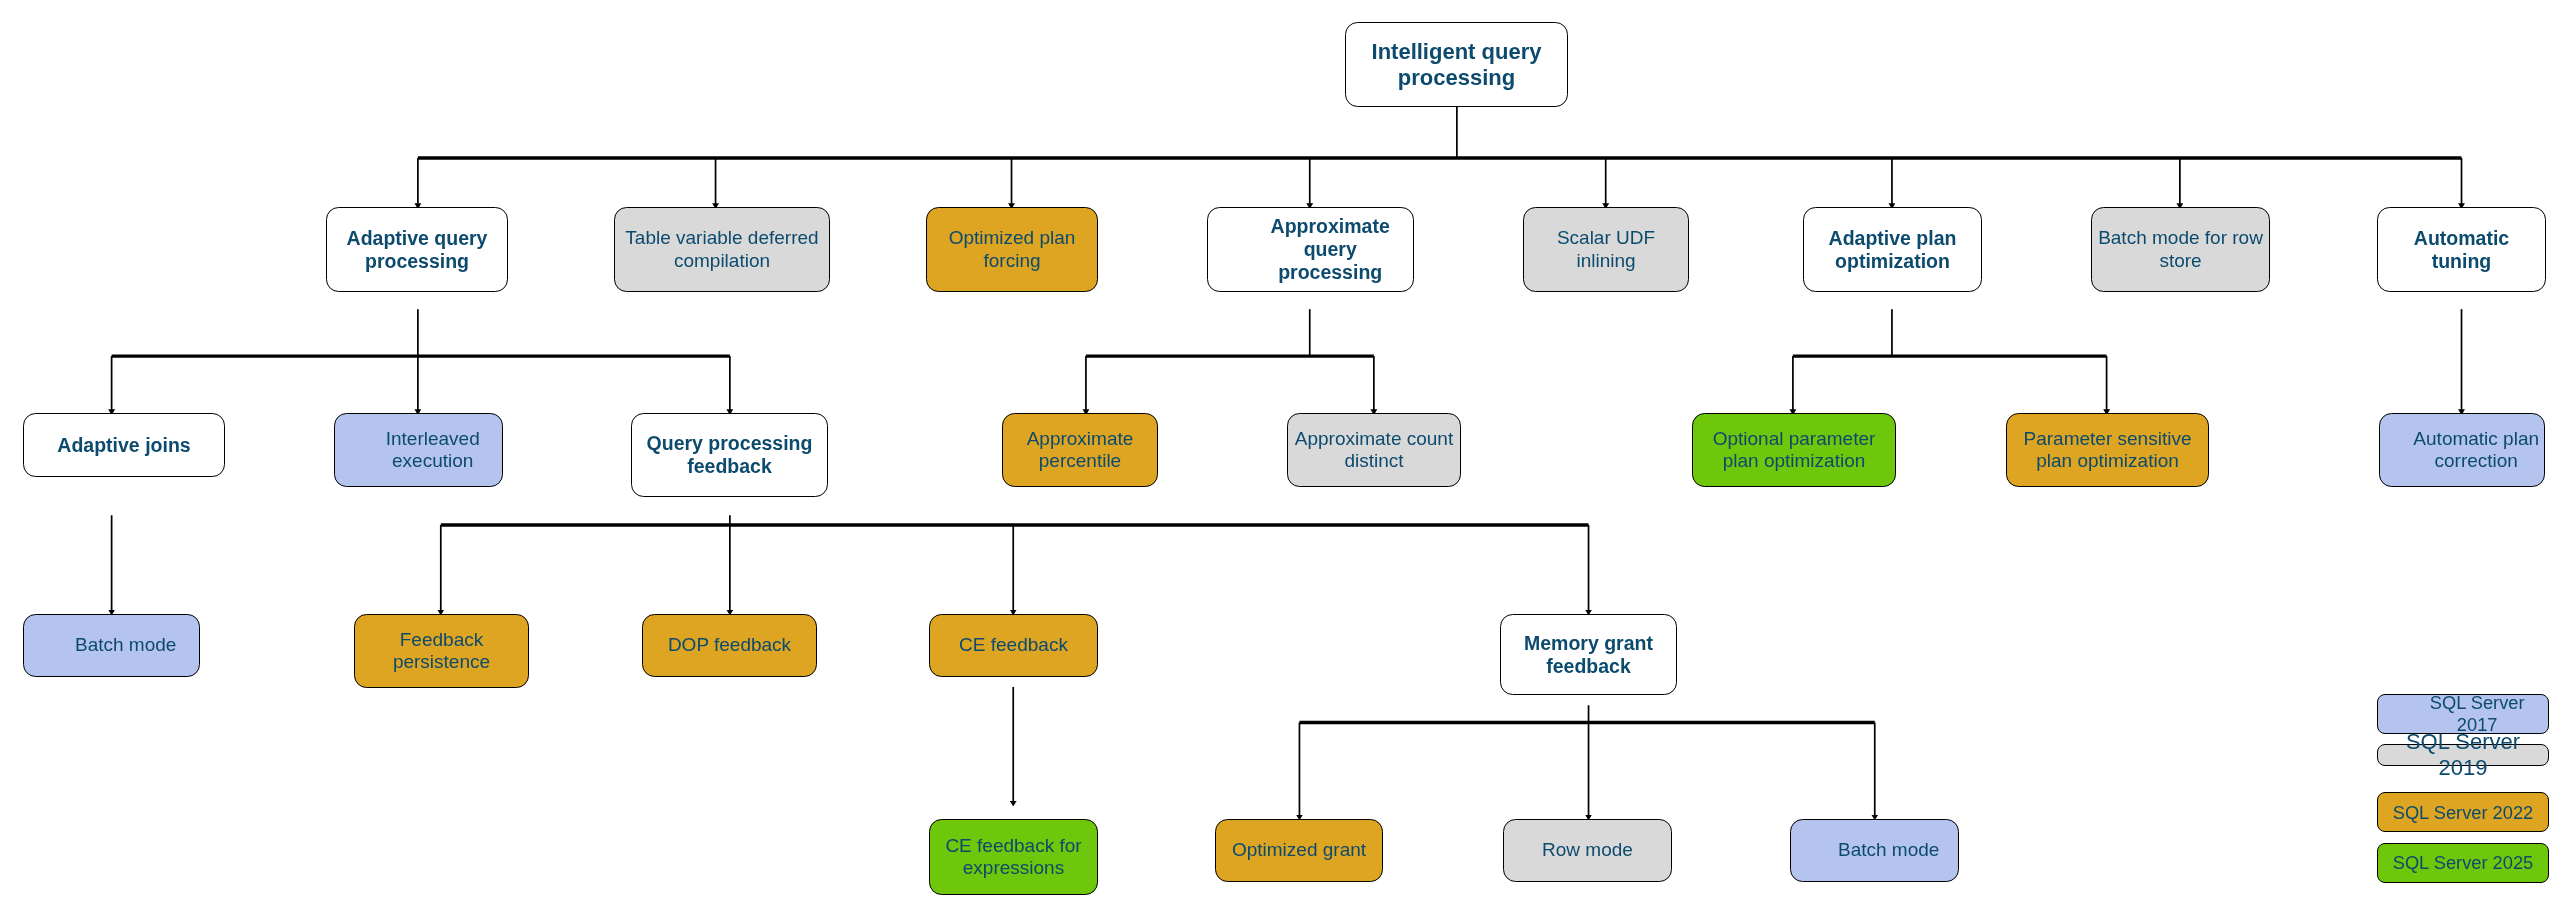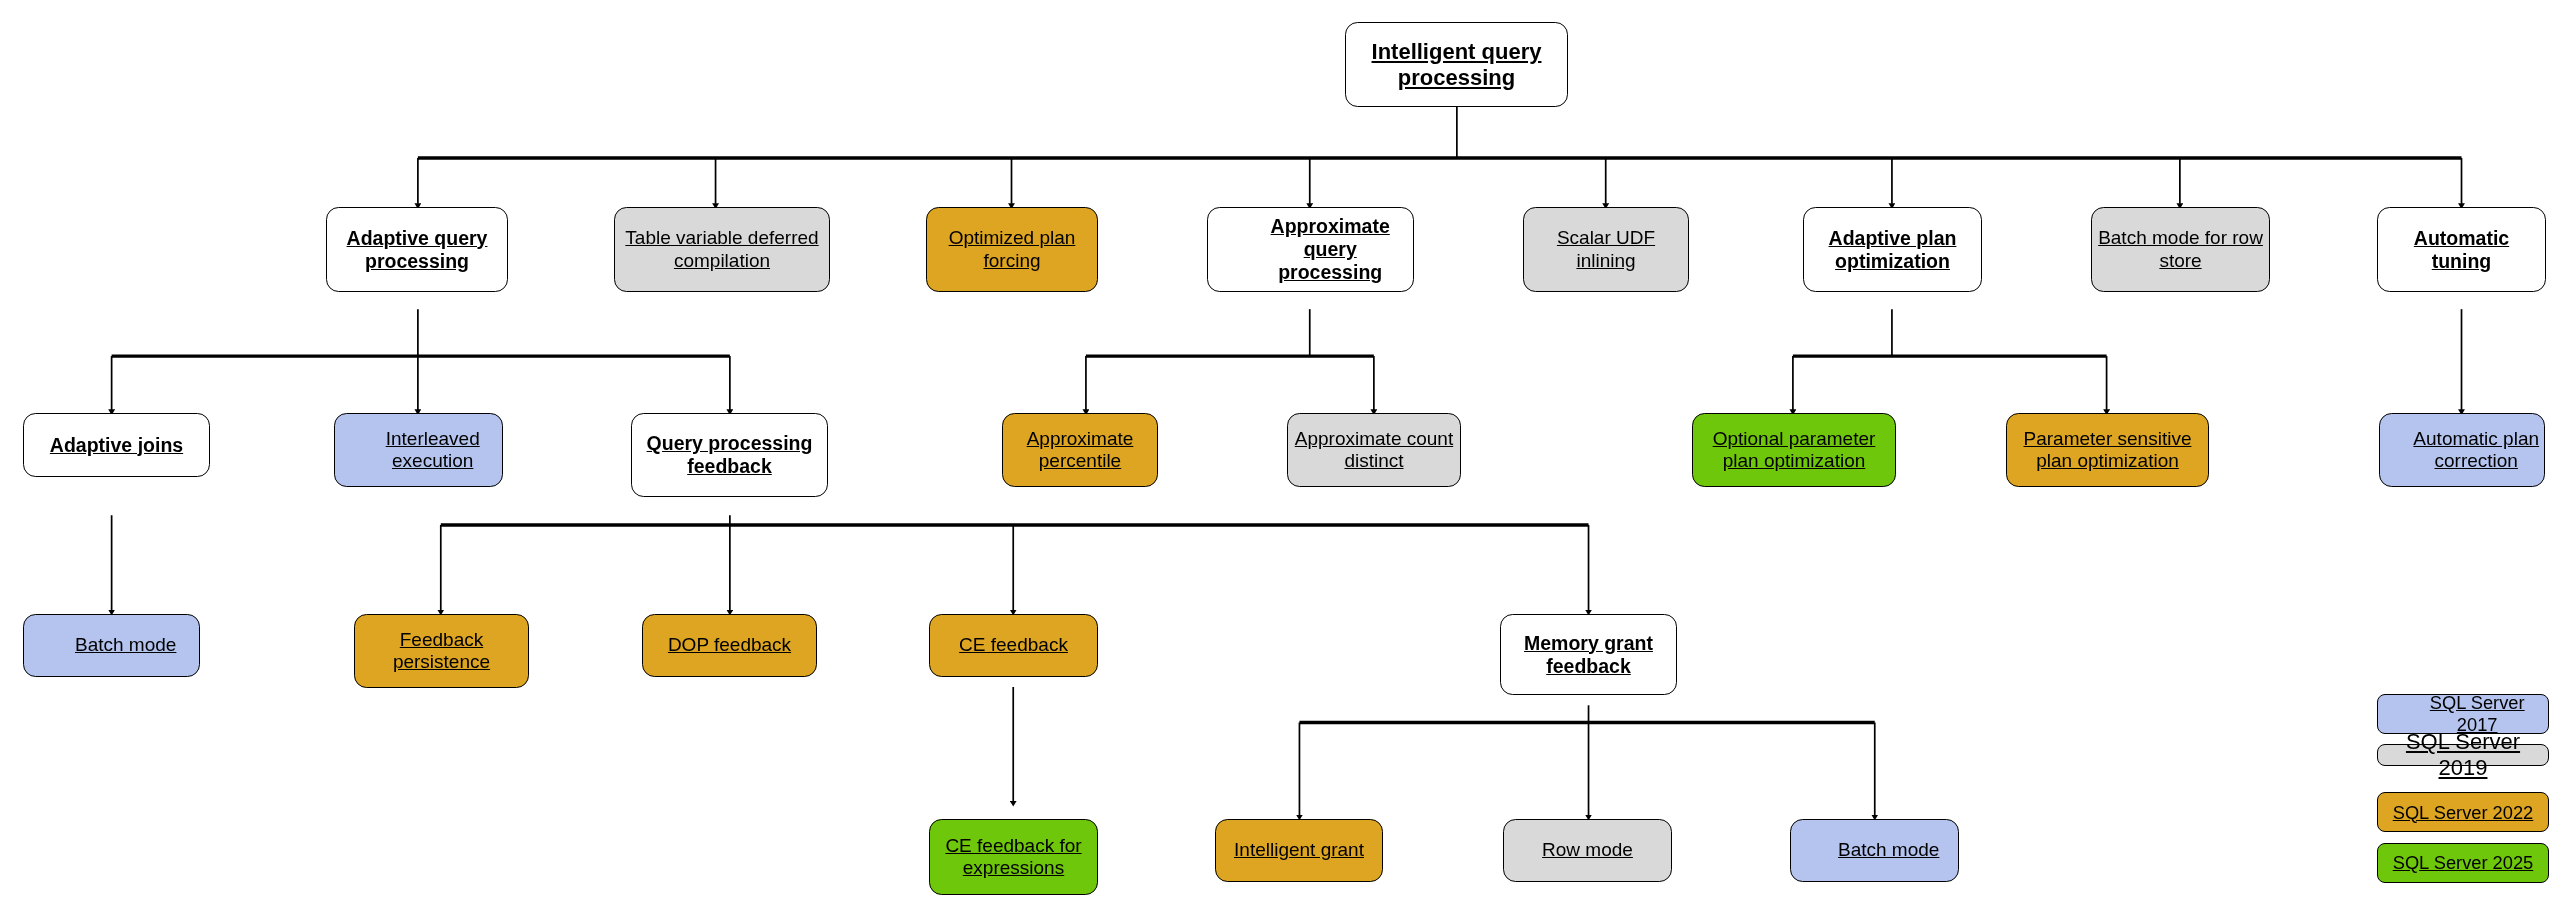--- a/index.html
+++ b/index.html
@@ -8,25 +8,24 @@
   #edges{position:absolute;left:0;top:0;width:2576px;height:916px;}
   .node{
     position:absolute;
     box-sizing:border-box;
     border:1.7px solid #000000;
     border-radius:12.6px;
     display:flex;
     align-items:center;
     justify-content:center;
     text-align:center;
-    color:#000000;
+    color:#0c4a6e;
     line-height:1.18;
     padding:2.3px 4.6px;
     z-index:5;
-    text-decoration:underline;
   }
   .node .lbl{display:block;width:100%;}
   .fill-white{background:#ffffff;}
   .fill-gray{background:#d9d9d9;}
   .fill-amber{background:#dda521;}
   .fill-green{background:#6ec70a;}
   .fill-blue{background:#b4c4ee;padding-left:33px;}
   .bold{font-weight:bold;}
   .legend{position:absolute;z-index:6;}
   .legend .node{position:relative;left:0;top:0;border-radius:8px;border-width:1.7px;}
@@ -122,21 +121,21 @@
   </div>
 
   <div class="node fill-gray" style="left:2091px;top:207px;width:179px;height:85px;font-size:19px;">
     <span class="lbl">Batch mode for row store</span>
   </div>
 
   <div class="node fill-white bold" style="left:2377px;top:207px;width:169px;height:85px;font-size:19.5px;">
     <span class="lbl">Automatic tuning</span>
   </div>
 
-  <div class="node fill-white bold" style="left:23px;top:413px;width:187px;height:64px;font-size:19.5px;">
+  <div class="node fill-white bold" style="left:23px;top:413px;width:202px;height:64px;font-size:19.5px;">
     <span class="lbl">Adaptive joins</span>
   </div>
 
   <div class="node fill-blue" style="left:334px;top:413px;width:169px;height:74px;font-size:19px;">
     <span class="lbl">Interleaved execution</span>
   </div>
 
   <div class="node fill-white bold" style="left:631px;top:413px;width:197px;height:84px;font-size:19.5px;">
     <span class="lbl">Query processing feedback</span>
   </div>
@@ -179,21 +178,21 @@
 
   <div class="node fill-white bold" style="left:1500px;top:614px;width:177px;height:81px;font-size:19.5px;align-items:center;">
     <span class="lbl">Memory grant feedback</span>
   </div>
 
   <div class="node fill-green" style="left:929px;top:819px;width:169px;height:76px;font-size:19px;">
     <span class="lbl">CE feedback for expressions</span>
   </div>
 
   <div class="node fill-amber" style="left:1215px;top:819px;width:168px;height:63px;font-size:19px;">
-    <span class="lbl">Intelligent grant</span>
+    <span class="lbl">Optimized grant</span>
   </div>
 
   <div class="node fill-gray" style="left:1503px;top:819px;width:169px;height:63px;font-size:19px;">
     <span class="lbl">Row mode</span>
   </div>
 
   <div class="node fill-blue" style="left:1790px;top:819px;width:169px;height:63px;font-size:19px;">
     <span class="lbl">Batch mode</span>
   </div>
 

